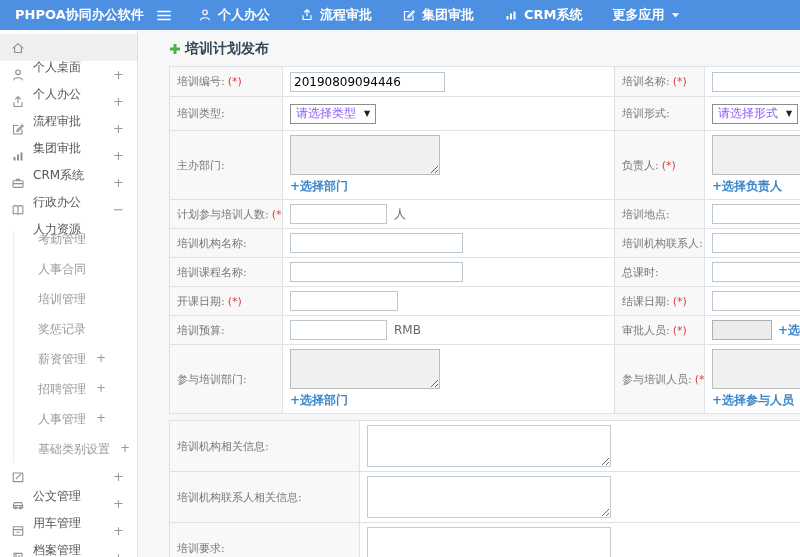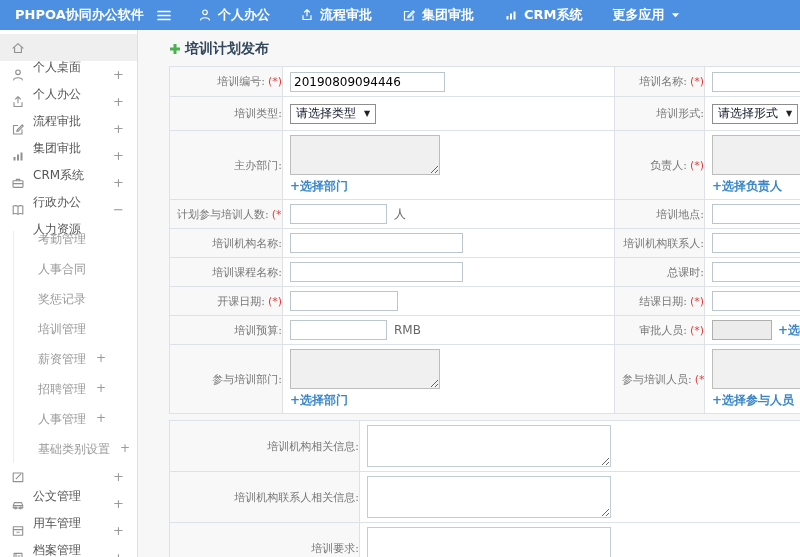--- a/index.html
+++ b/index.html
@@ -28,32 +28,32 @@
   .sub-item .exp { margin-left:10px; color:#9a9a9a; font-size:12px; }
 
   
   .main { flex:1; padding:10px 0 0 31px; overflow:hidden; background:#f7f7f7; }
   .page-title { display:flex; align-items:center; gap:4px; font-size:14px; font-weight:bold; color:#33475b; }
 
   table.form { border-collapse:collapse; table-layout:fixed; width:880px; background:#fff; font-size:12px; }
   table.form.top { margin-top:8px; }
   table.form.bottom { margin-top:6px; }
   table.form td { border:1px solid #dde2e8; vertical-align:middle; }
-  td.lbl { background:#f8f8f8; padding-left:7px; color:#777; font-size:11px; white-space:nowrap; overflow:hidden;text-align:right; }
+  td.lbl { background:#f8f8f8; padding-left:7px; color:#777; font-size:11px; white-space:nowrap; overflow:hidden; }
   td.inp { padding:4px 7px; background:#fff; white-space:nowrap; }
   tr.h30 td { height:30px; } tr.h34 td { height:34px; } tr.h29 td { height:29px; }
   .req { color:#e23b3b; margin-left:3px; font-size:11px; }
 
   input.ti { height:20px; border:1px solid #bcc6cf; font-size:12px; padding:0 3px; vertical-align:middle; background:#fff; font-family:inherit; }
   input.gray { background:#ececec; border-color:#b0b0b0; }
   .w130{width:155px}.w150{width:150px}.w97{width:97px}.w173{width:173px}.w108{width:108px}.w60{width:60px}
   .suffix { margin-left:7px; color:#666; font-size:12px; }
 
   .fake-select { display:inline-flex; align-items:center; border:1px solid #8d8d8d; background:#fff; height:20px; padding:0 5px; gap:8px; cursor:pointer; }
-  .fake-select .sel-txt { color:#0f172a; font-size:12px; }
+  .fake-select .sel-txt { color:#8b5cf6; font-size:12px; }
   .fake-select .arrow { font-size:8px; color:#222; line-height:1; }
 
   textarea.ta-sm { width:150px; height:40px; background:#f0f0f0; border:1px solid #bdbdbd; resize:both; display:block; font-family:inherit; }
   textarea.ta-lg { width:244px; height:42px; background:#fff; border:1px solid #c3cbd3; resize:both; display:block; font-family:inherit; }
   a.blue { color:#3a86c8; font-size:12px; text-decoration:none; cursor:pointer;font-weight:bold; }
   .link-line { display:block; margin-top:3px; }
   .inline-link { margin-left:6px; }
 </style>
 </head>
 <body>
@@ -163,25 +163,25 @@
       <div class="submenu">
         <div class="sub-item">
           <span>考勤管理</span>
           <span class="exp"></span>
         </div>
         <div class="sub-item">
           <span>人事合同</span>
           <span class="exp"></span>
         </div>
         <div class="sub-item">
+          <span>培训管理</span>
+          <span class="exp"></span>
+        </div>
+        <div class="sub-item">
           <span>奖惩记录</span>
-          <span class="exp"></span>
-        </div>
-        <div class="sub-item">
-          <span>培训管理</span>
           <span class="exp"></span>
         </div>
         <div class="sub-item">
           <span>薪资管理</span>
           <span class="exp">+</span>
         </div>
         <div class="sub-item">
           <span>招聘管理</span>
           <span class="exp">+</span>
         </div>

